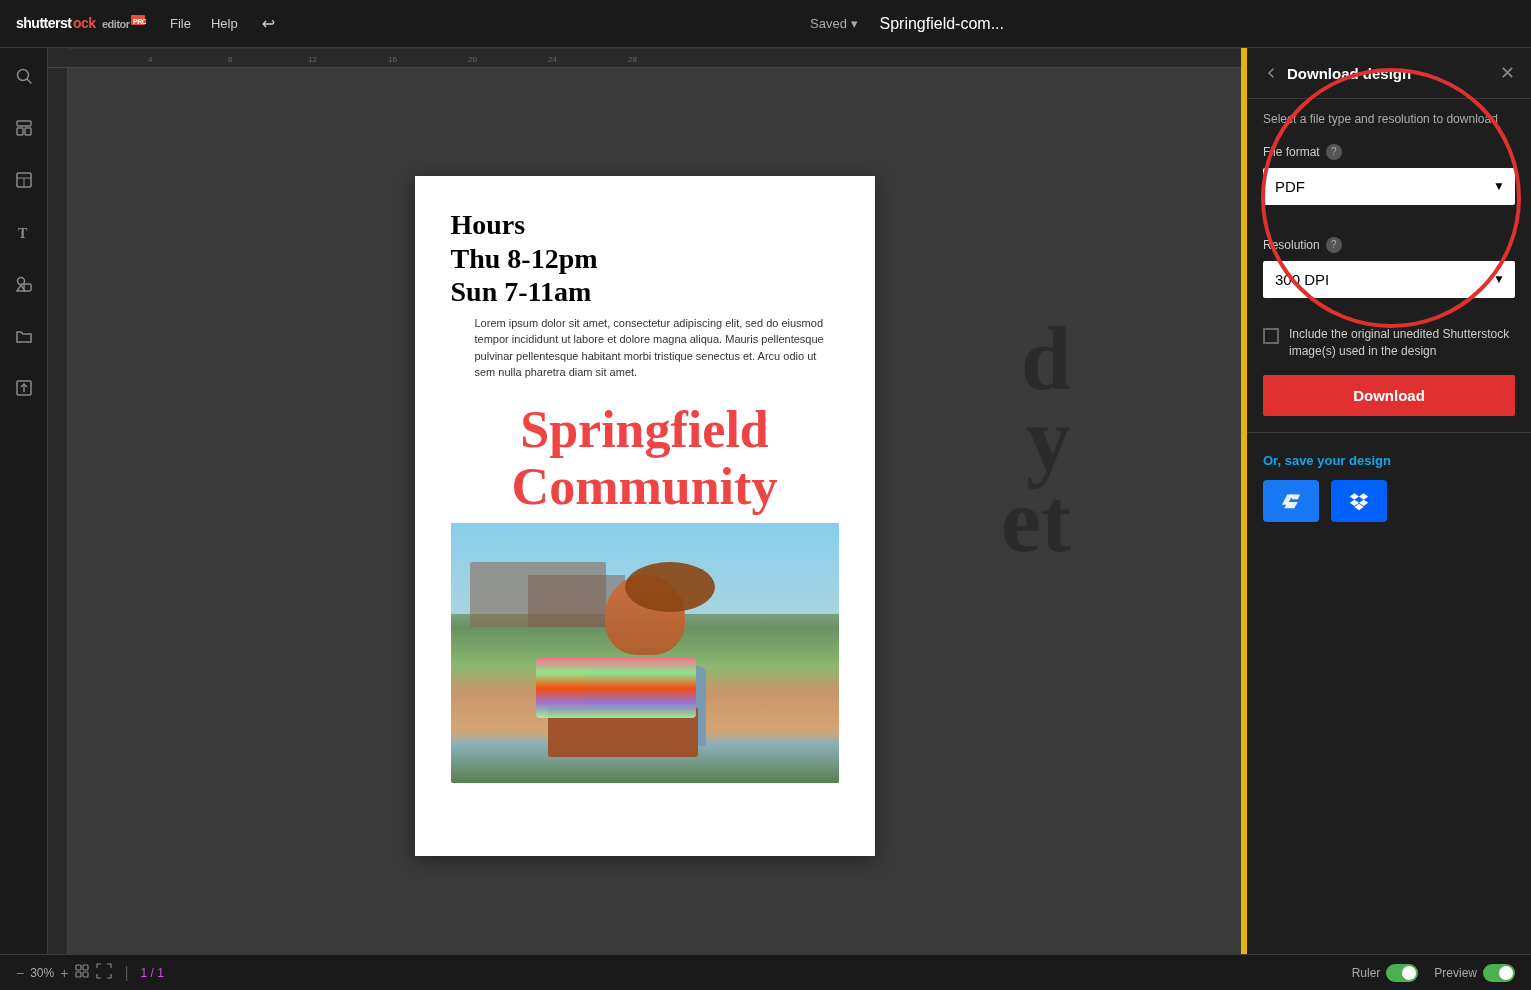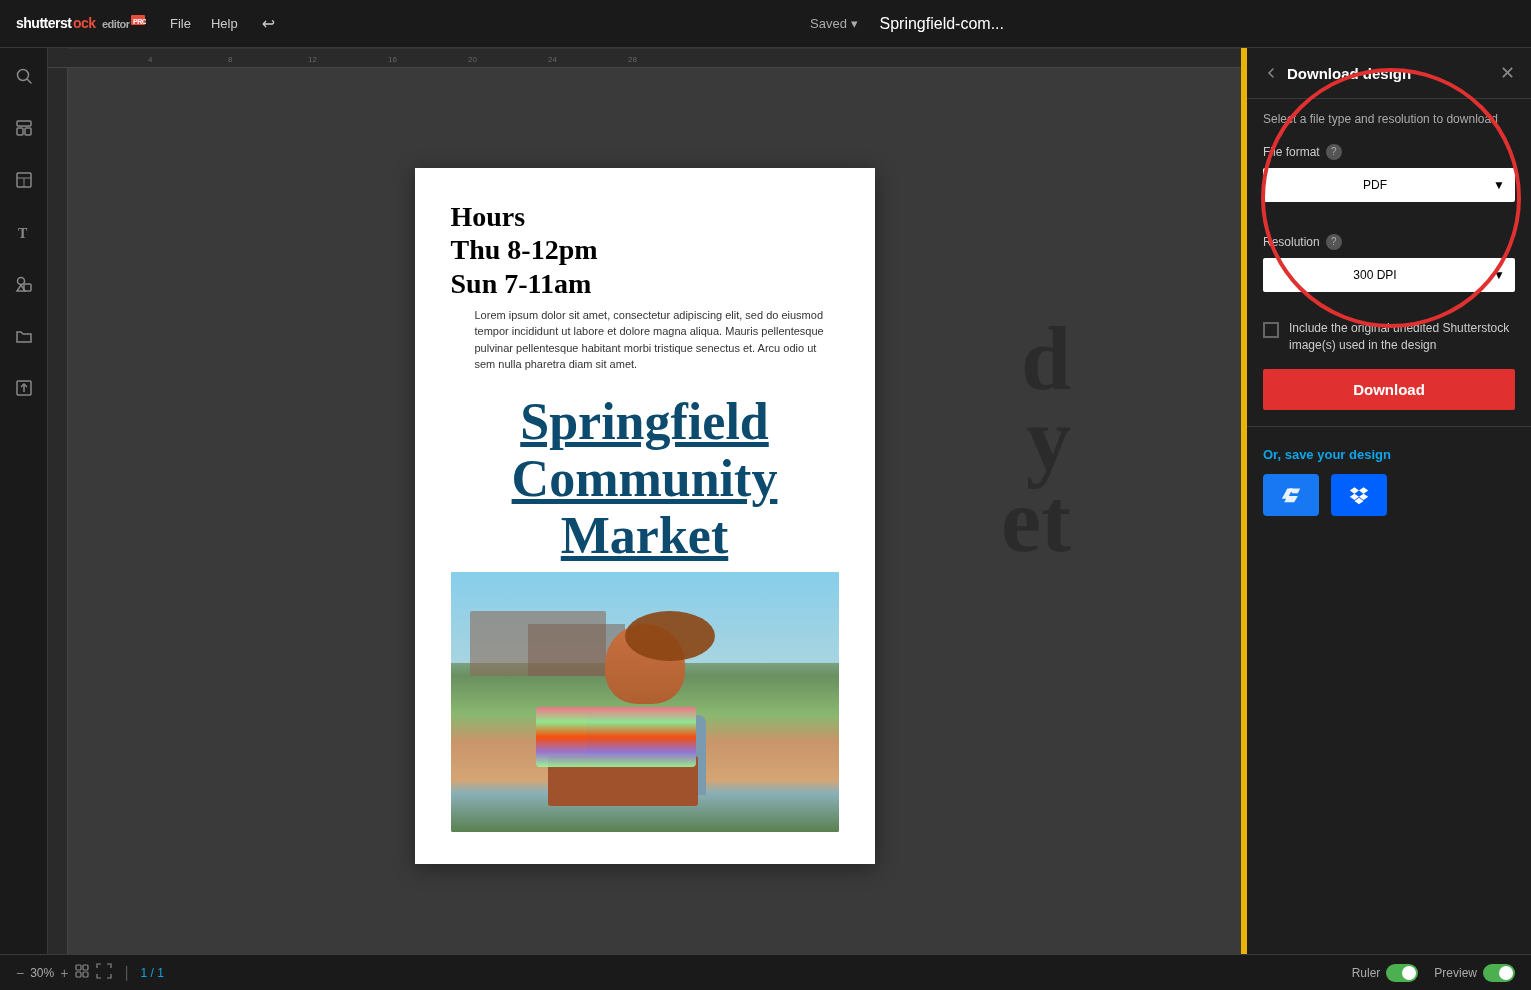--- a/index.html
+++ b/index.html
@@ -98,23 +98,22 @@
       margin-bottom: 20px;
       margin-left: 24px;
     }
 
     .doc-main-title {
       font-size: 52px;
       font-weight: 800;
       font-family: Georgia, serif;
       text-align: center;
       line-height: 1.1;
-      color: #0c4a6e;
+      color: #ef4444;
       margin-bottom: 8px;
-      text-decoration: underline;
     }
 
     .doc-image-placeholder {
       width: 100%;
       height: 260px;
       background: linear-gradient(135deg, #7a9b7a 0%, #5a8a5a 30%, #8ab4c4 60%, #c4a068 80%, #6a5a4a 100%);
       border-radius: 2px;
       position: relative;
       overflow: hidden;
       display: flex;
@@ -220,25 +219,24 @@
     .select-wrapper {
       position: relative;
       margin-bottom: 16px;
     }
     .select-box {
       width: 100%;
       background: #fff;
       color: #000;
       border: none;
       padding: 10px 40px 10px 12px;
-      font-size: 12px;
+      font-size: 15px;
       border-radius: 2px;
       appearance: none;
       cursor: pointer;
-      text-align: center;
     }
     .select-arrow {
       position: absolute;
       right: 10px;
       top: 50%;
       transform: translateY(-50%);
       color: #000;
       pointer-events: none;
       font-size: 12px;
     }
@@ -418,21 +416,20 @@
     <div class="doc-page" style="margin-top:30px; position:relative; z-index:2;">
       <div class="doc-hours-title">
         <div>Hours</div>
         <div>Thu 8-12pm</div>
         <div>Sun 7-11am</div>
       </div>
       <div class="doc-body-text">Lorem ipsum dolor sit amet, consectetur adipiscing elit, sed do eiusmod tempor incididunt ut labore et dolore magna aliqua. Mauris pellentesque pulvinar pellentesque habitant morbi tristique senectus et. Arcu odio ut sem nulla pharetra diam sit amet.</div>
       <div class="doc-main-title">
         <div>Springfield</div>
         <div>Community</div>
-        <div>Market</div>
       </div>
 
       <div class="doc-image-placeholder">
 
         <div style="width:100%; height:100%; background: linear-gradient(180deg, #87CEEB 0%, #a8d4e0 20%, #6a9060 40%, #8ab870 55%, #c8956a 65%, #d4a574 80%, #8ab0b8 85%, #5a8050 100%); position:relative; overflow:hidden;">
 
           <div style="position:absolute; top:0; left:0; right:0; height:35%; background:linear-gradient(180deg,#87CEEB,#a8d4e0);"></div>
 
           <div style="position:absolute; top:15%; left:5%; width:35%; height:25%; background:#8a6a5a; opacity:0.6; border-radius:2px 2px 0 0;"></div>
           <div style="position:absolute; top:20%; left:20%; width:25%; height:20%; background:#7a5a4a; opacity:0.5;"></div>
@@ -546,21 +543,21 @@
     <span class="zoom-btn">
       <svg width="16" height="16" viewBox="0 0 16 16" fill="none">
         <polyline points="1,5 1,1 5,1" stroke="#888" stroke-width="1.2" fill="none"></polyline>
         <polyline points="11,1 15,1 15,5" stroke="#888" stroke-width="1.2" fill="none"></polyline>
         <polyline points="1,11 1,15 5,15" stroke="#888" stroke-width="1.2" fill="none"></polyline>
         <polyline points="11,15 15,15 15,11" stroke="#888" stroke-width="1.2" fill="none"></polyline>
       </svg>
     </span>
   </div>
   <span class="separator">|</span>
-  <span style="font-size:12px;color:#0ea5e9;">1 / 1</span>
+  <span style="font-size:12px;color:#d946ef;">1 / 1</span>
 
   <div class="bottom-right">
     <div class="toggle-group">
       <span class="toggle-label">Ruler</span>
       <div class="toggle">
         <div class="toggle-knob"></div>
       </div>
     </div>
     <div class="toggle-group">
       <span class="toggle-label">Preview</span>

